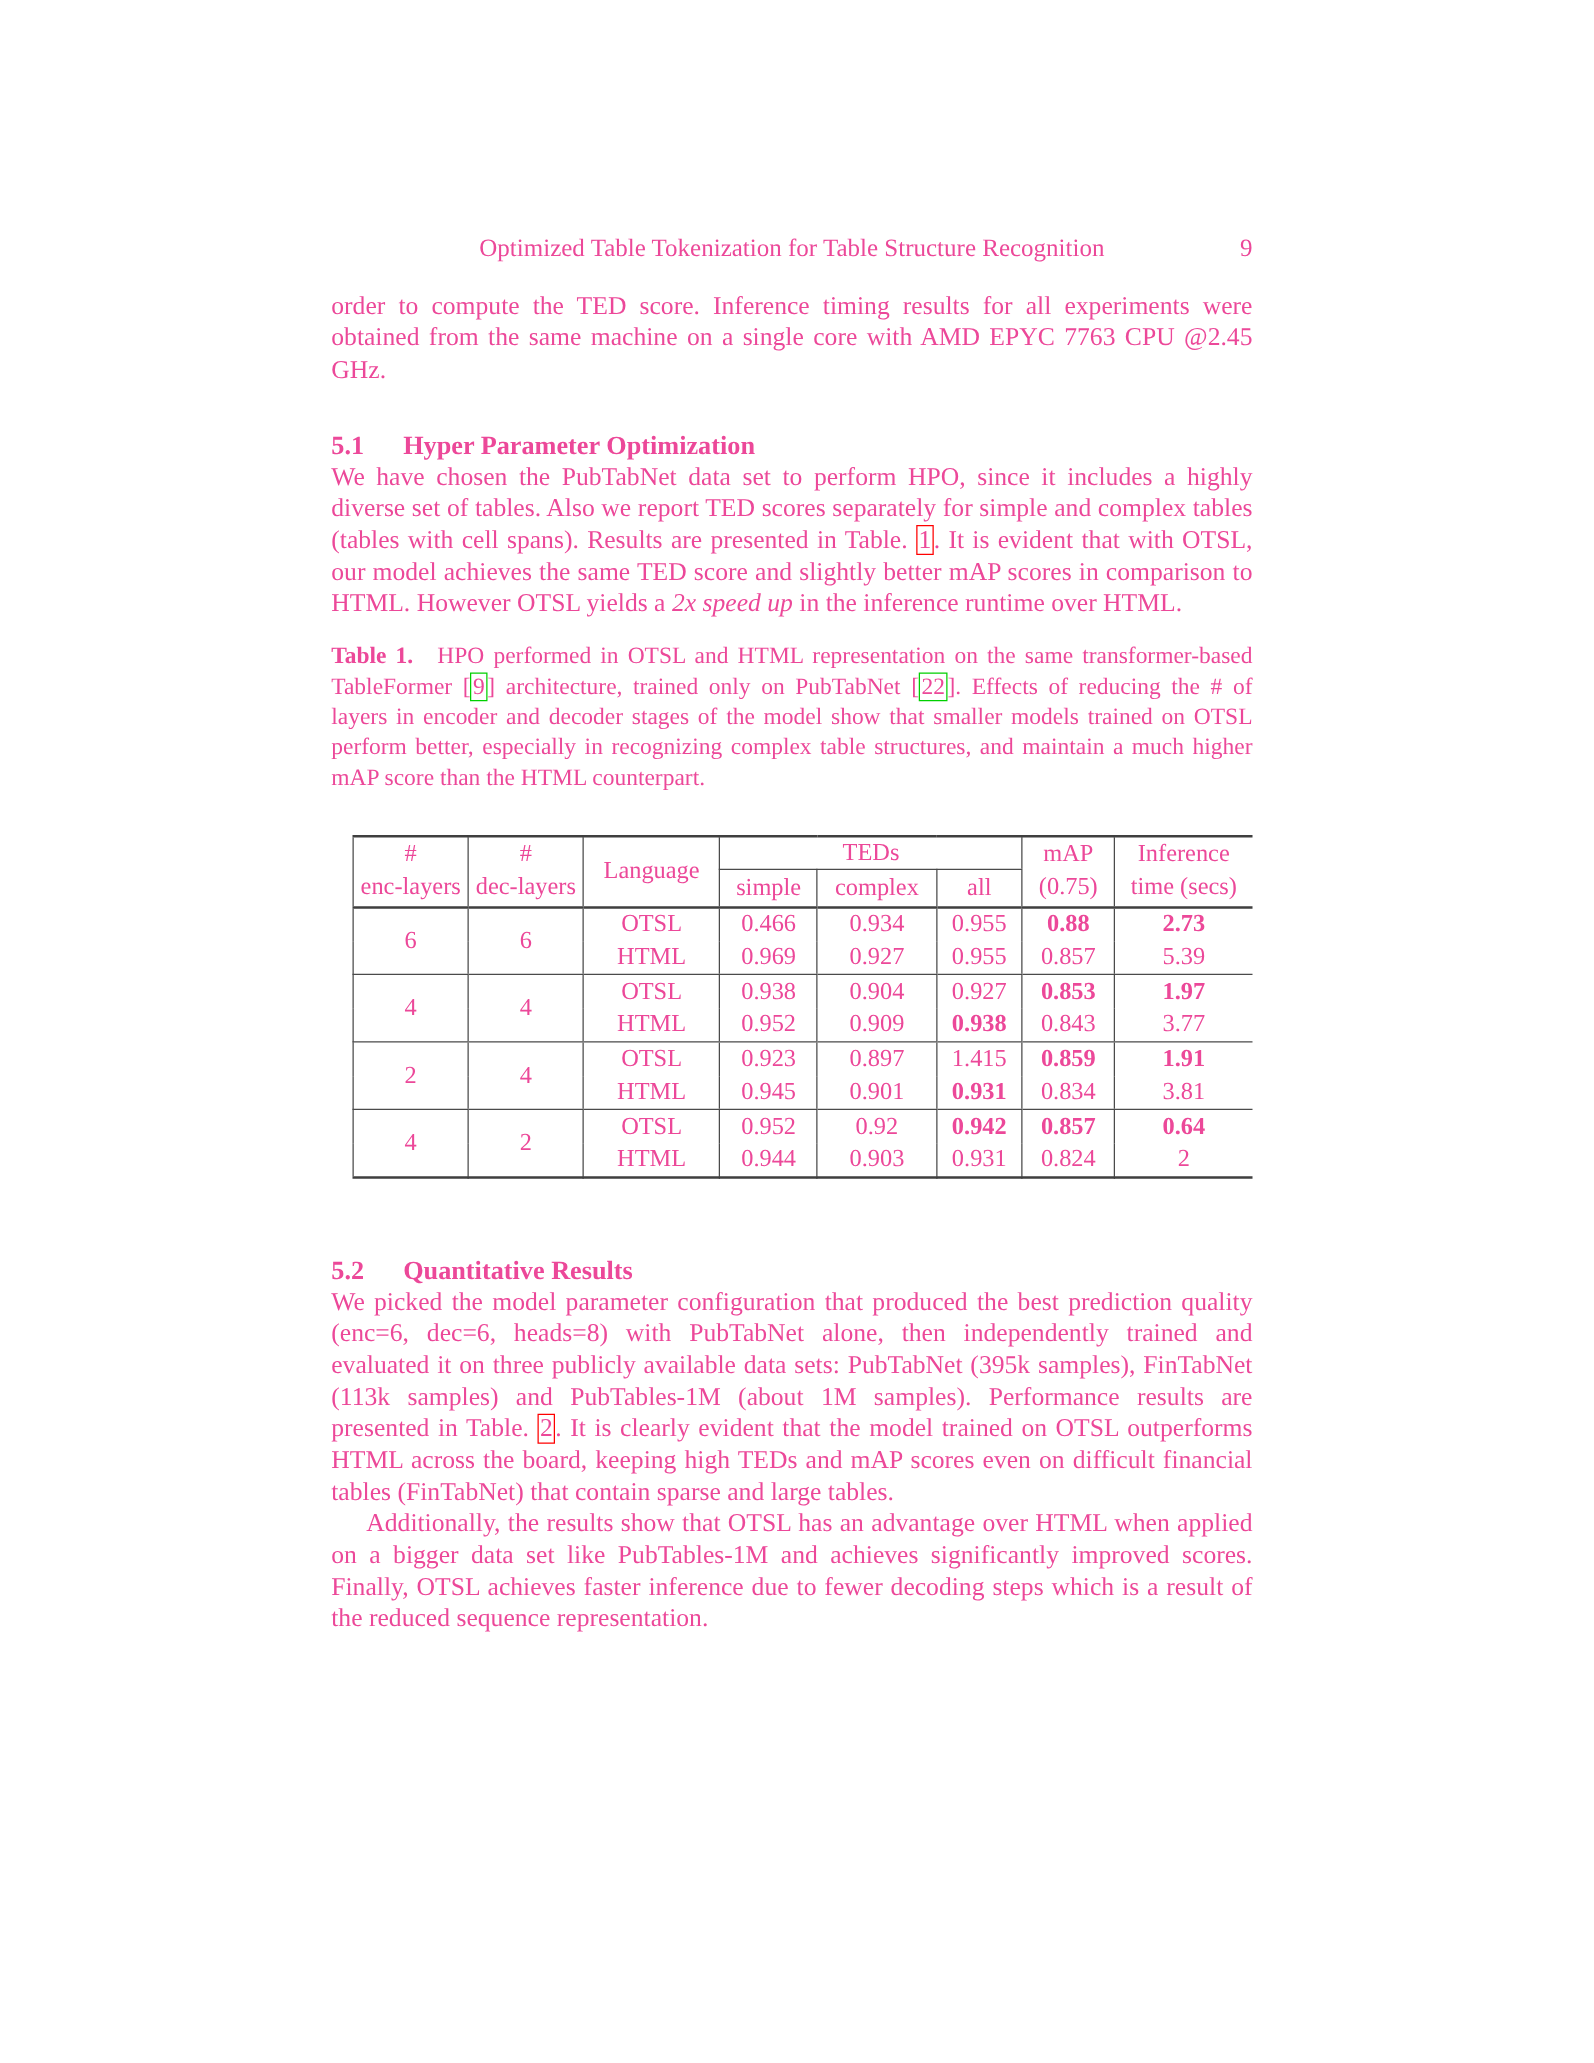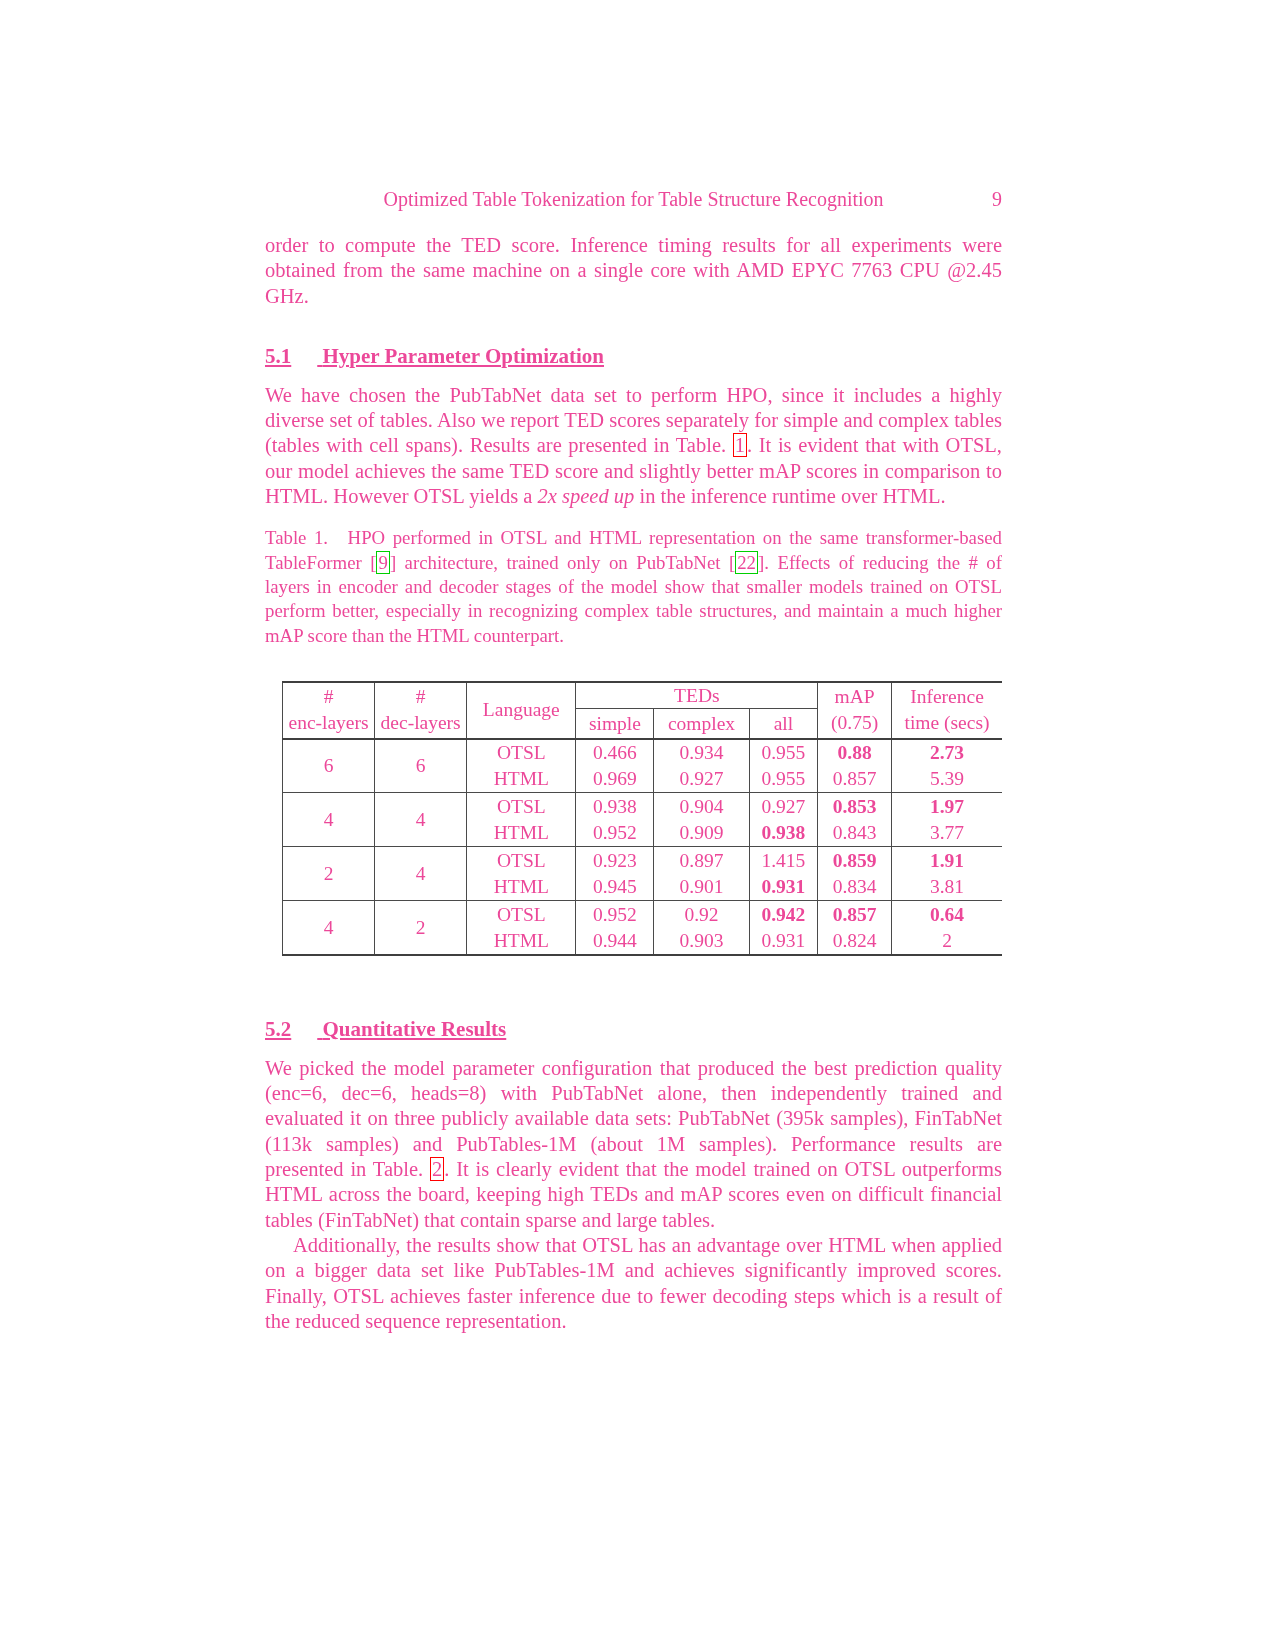--- a/index.html
+++ b/index.html
@@ -31,46 +31,45 @@
     line-height: 25.3px;
     text-align: justify;
     margin: 0;
   }
   .p-intro { margin-top: 21px; }
   .heading {
     font-weight: bold;
     font-size: 21px;
     line-height: 24px;
     margin: 0;
-    text-decoration: underline;
   }
   .h51 { margin-top: 35px; }
   .h52 { margin-top: 61px; }
   .heading .secnum { margin-right: 26px; }
-  .p-body { margin-top: 15px; }
+  .p-body { margin-top: 2px; }
   .p-cont { text-indent: 28px; }
   .em { font-style: italic; }
   .refbox {
     border: 1.5px solid #ff0000;
     padding: 0 1px;
     line-height: 1;
   }
   .citebox {
     border: 1.5px solid #00d000;
     padding: 0 1px;
     line-height: 1;
   }
   
   .caption {
     margin-top: 17px;
     font-size: 18.8px;
     line-height: 24.3px;
     text-align: justify;
   }
-  .caption .cap-label { font-weight: normal; margin-right: 12px; }
+  .caption .cap-label { font-weight: bold; margin-right: 12px; }
   
   .t1wrap { margin-top: 33px; }
   table.t1 {
     border-collapse: collapse;
     margin-left: 17px;
     font-size: 19.5px;
     border-top: 2px solid #3f3f3f;
     border-bottom: 2px solid #3f3f3f;
     table-layout: fixed;
   }

